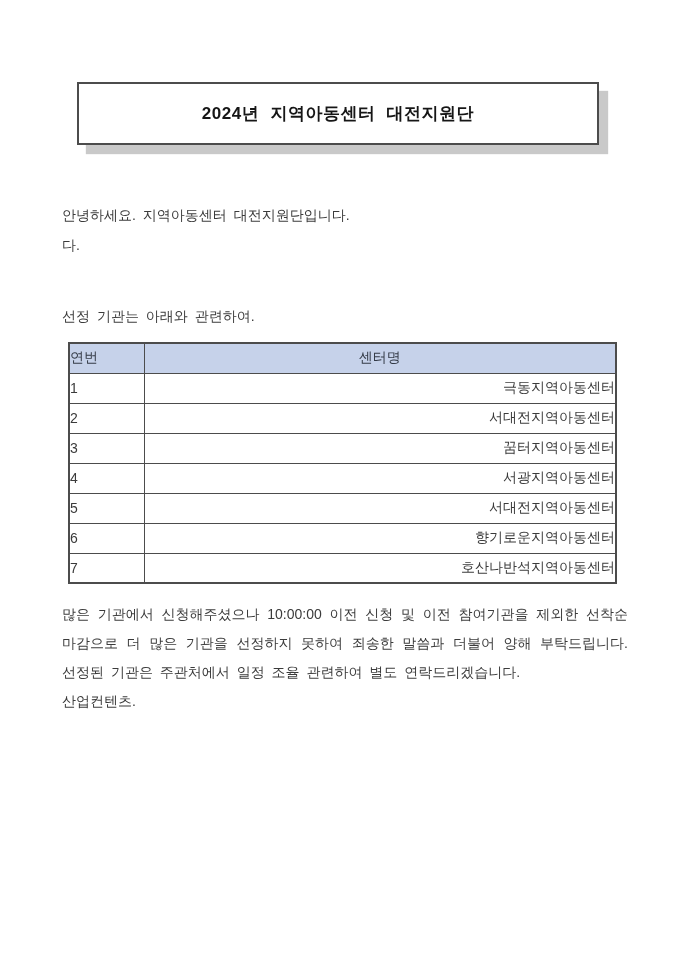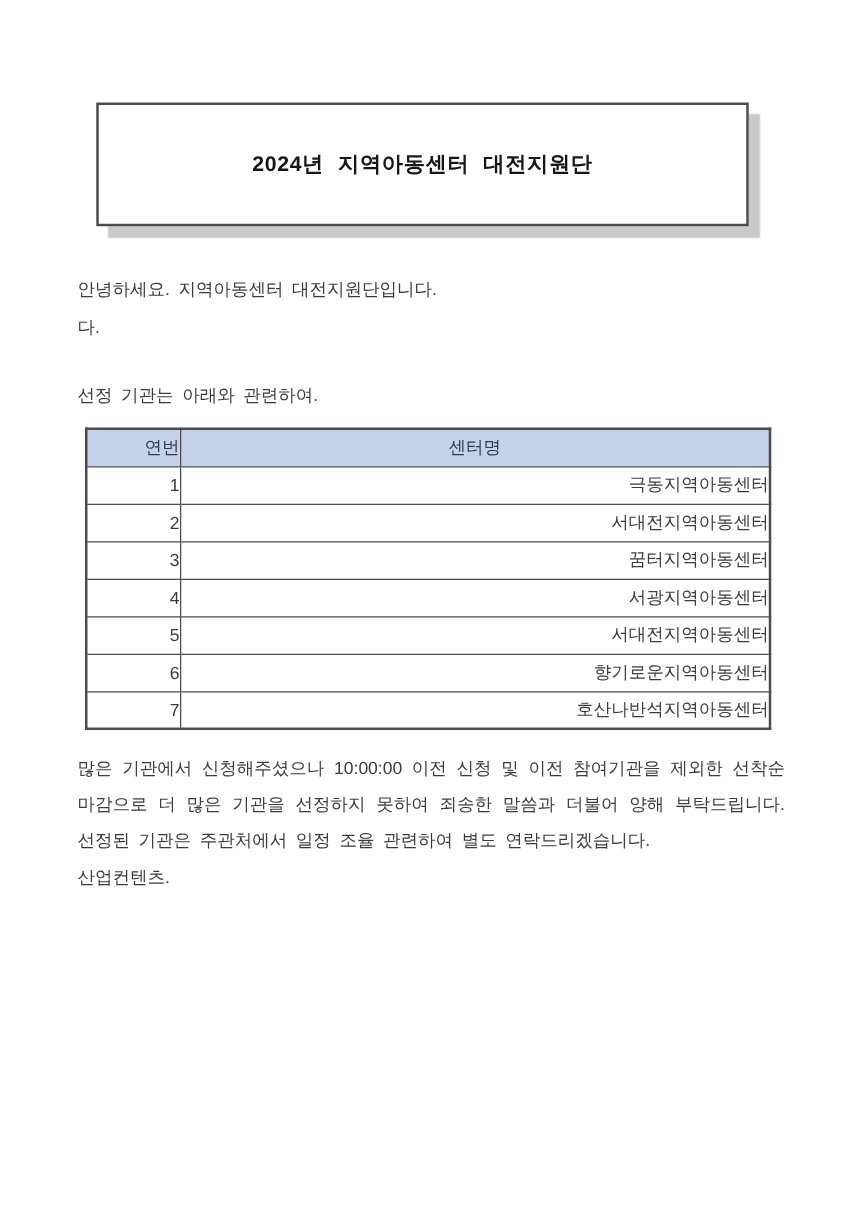--- a/index.html
+++ b/index.html
@@ -16,21 +16,21 @@
     font-family:"Liberation Sans","DejaVu Sans",sans-serif;
     color:var(--text);
     position:relative;
     overflow:hidden;
   }
   .page{
     position:absolute;left:0;top:0;width:686px;height:970px;background:#ffffff;
   }
   
   .title-box{
-    position:absolute;left:77px;top:82px;width:522px;height:99px;
+    position:absolute;left:77px;top:82px;width:522px;height:63px;
     background:#ffffff;
     border:2px solid var(--border);
     box-shadow:9px 9px 1px var(--shadow);
     display:flex;flex-direction:column;align-items:center;justify-content:center;
     gap:32px;
   }
   .title-box .subtitle{
     font-size:17px;font-weight:700;color:var(--title_text);
     word-spacing:6px;letter-spacing:0.5px;line-height:1;
   }
@@ -42,37 +42,37 @@
   .para{
     position:absolute;left:62px;width:566px;
     font-size:14px;line-height:30px;color:var(--text);
     word-spacing:3px;
   }
   .line{display:block;}
   .line.justify{
     text-align:justify;
     text-align-last:justify;
   }
-  #intro{top:216px;}
+  #intro{top:200px;}
   #lead-in{top:301px;}
   #closing{top:600px;line-height:29px;}
   
   .sel-table{
     position:absolute;left:68px;top:342px;width:549px;
     border-collapse:collapse;table-layout:fixed;
     font-size:14px;color:var(--text);
   }
   .sel-table th,.sel-table td{
     border:1px solid var(--border);
     height:30px;
     font-weight:400;
     vertical-align:middle;
   }
   .sel-table{border:2px solid var(--border);}
-  .sel-table .col-no{width:75px;text-align:right;margin-left:36px;}
+  .sel-table .col-no{width:75px;text-align:left;margin-left:36px;}
   .sel-table th{
     background:var(--header_bg);
     color:#333a46;
   }
   .sel-table td.name{
     text-align:right;padding-left:9px;
   }
 </style>
 </head>
 <body>

